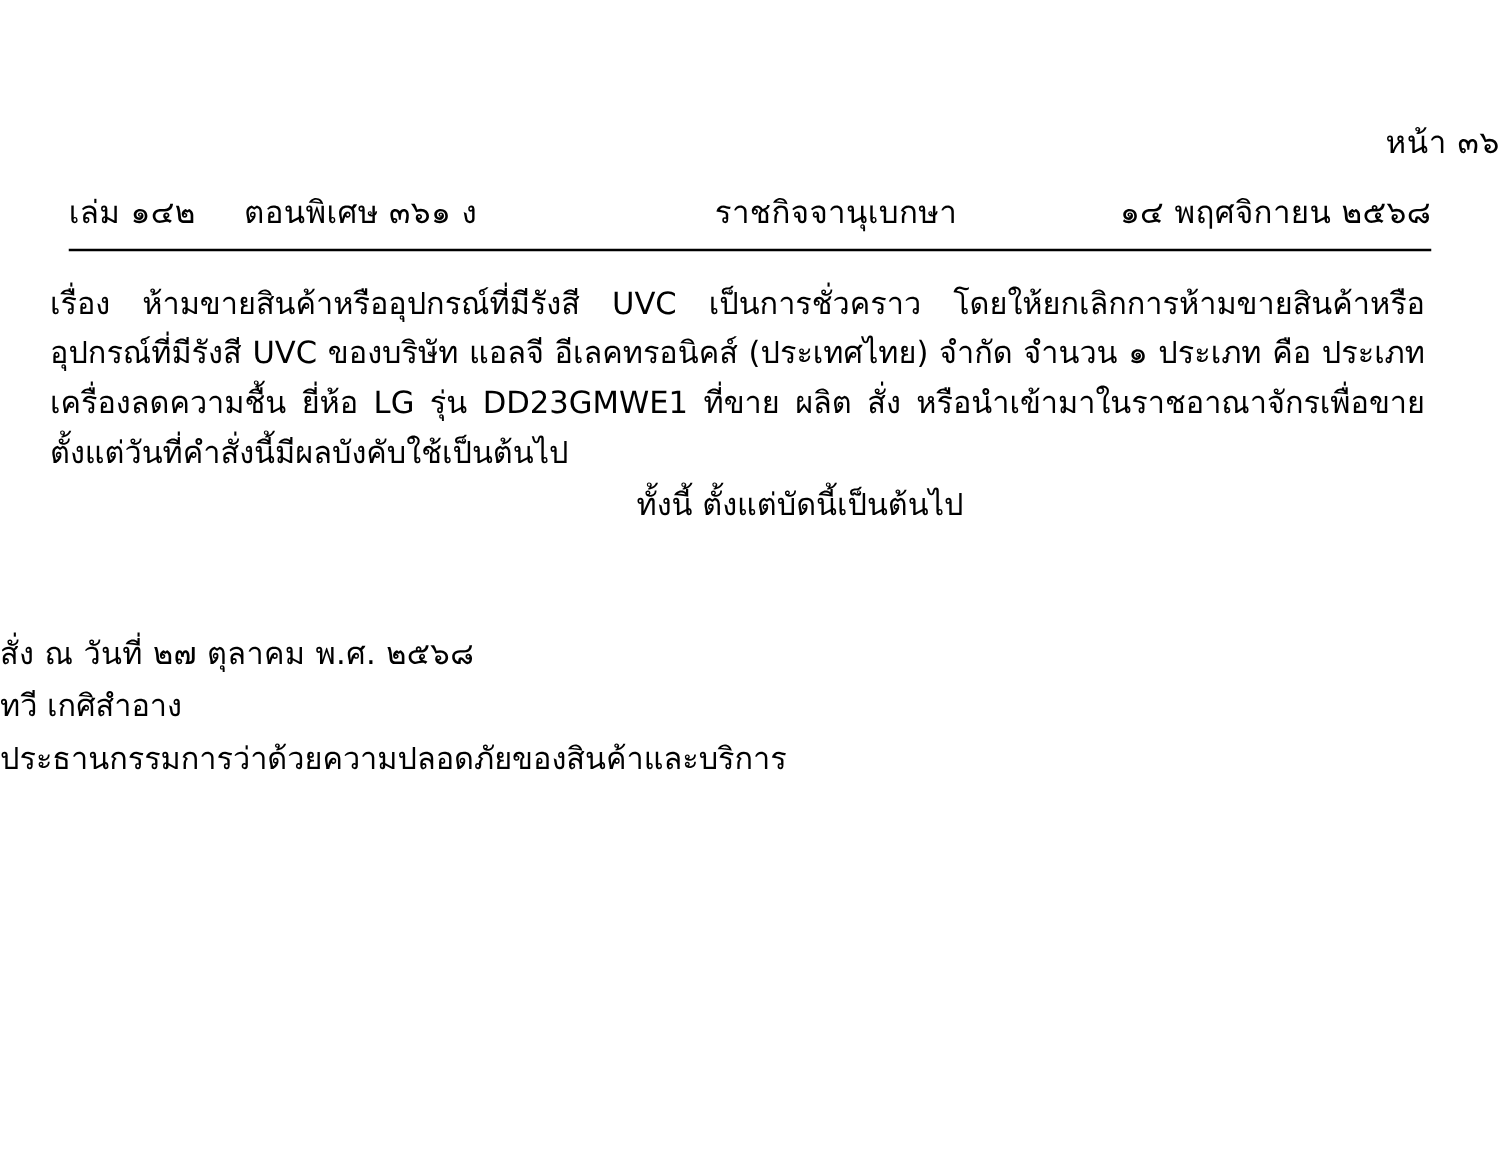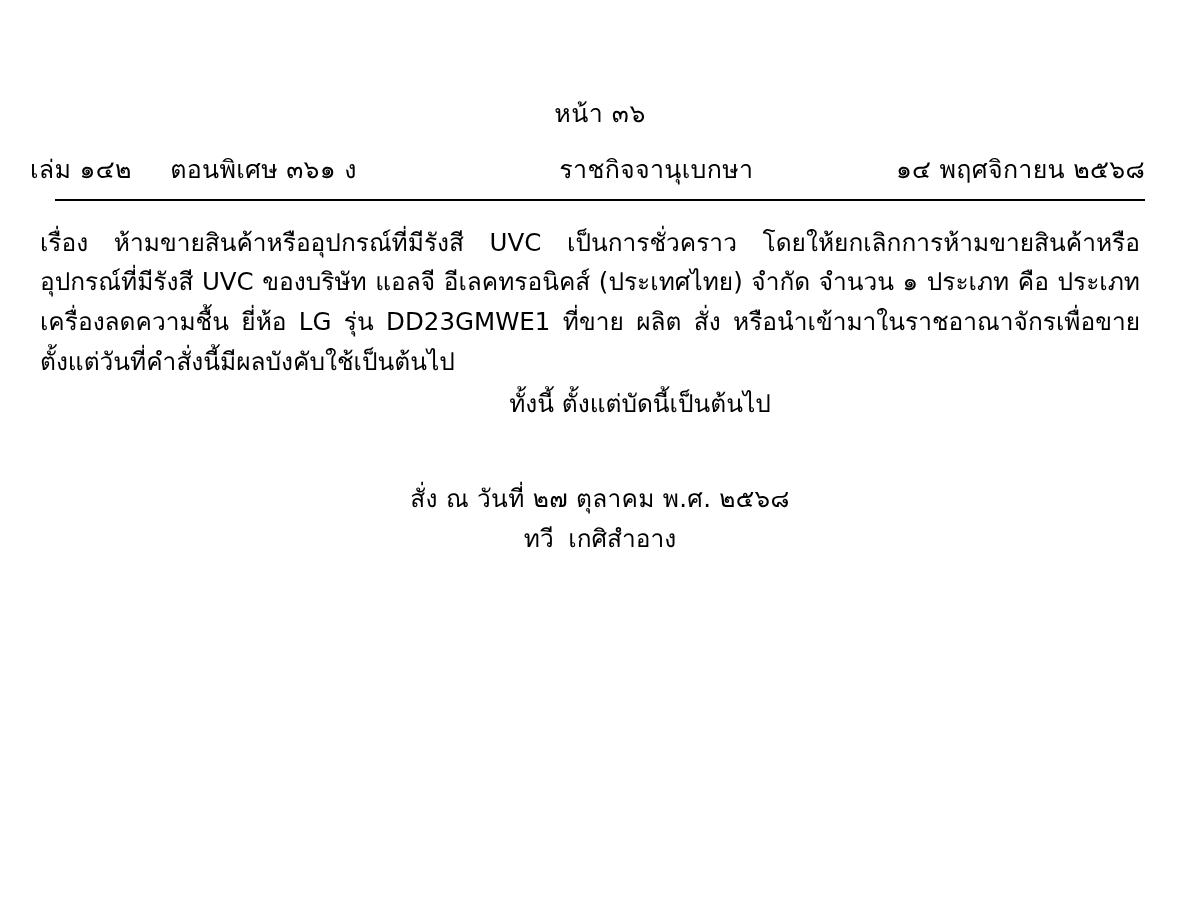--- a/index.html
+++ b/index.html
@@ -15,32 +15,32 @@
     position: relative;
     overflow: hidden;
   }
   .page {
     position: absolute;
     inset: 0;
     padding: 0;
   }
   
   .page-number {
-    text-align: center;
+    text-align: right;
     font-size: 25px;
     line-height: 1.15;
     margin-top: 100px;
     letter-spacing: 0.5px;
   }
   .header-row {
     display: flex;
     align-items: baseline;
     justify-content: space-between;
     font-size: 25px;
-    padding: 0 55px 0 30px;
+    padding: 0 55px 0 55px;
     margin-top: 8px;
     letter-spacing: 0.3px;
   }
   .header-left,
   .header-center,
   .header-right {
     white-space: nowrap;
   }
   .header-left { flex: 0 0 auto; }
   .header-center { flex: 0 0 auto; margin-left: 60px; }
@@ -65,28 +65,27 @@
     text-align-last: left;
   }
   .indent-line {
     margin-top: 2px;
     padding-left: 100px;
     text-align: center;
   }
 
   
   .sig-block {
-    margin-top: 56px;
-    text-align: center;
+    margin-top: 80px;
     font-size: 24.5px;
     line-height: 1.62;
   }
   .sig-line { display: block; }
   .sig-date { letter-spacing: 0.3px; }
-  .sig-name { margin-top: 2px; font-family: Liberation Mono, monospace; }
+  .sig-name { margin-top: 2px; }
   .sig-title { margin-top: 2px; }
 </style>
 </head>
 <body>
 
 <div class="page">
 
   <div class="page-number">หน้า ๓๖</div>
 
   <div class="header-row">
@@ -102,15 +101,16 @@
   <div class="rule"></div>
 
   <div class="body-block">
     <div class="para-justified">เรื่อง ห้ามขายสินค้าหรืออุปกรณ์ที่มีรังสี UVC เป็นการชั่วคราว โดยให้ยกเลิกการห้ามขายสินค้าหรืออุปกรณ์ที่มีรังสี UVC ของบริษัท แอลจี อีเลคทรอนิคส์ (ประเทศไทย) จำกัด จำนวน ๑ ประเภท คือ ประเภทเครื่องลดความชื้น ยี่ห้อ LG รุ่น DD23GMWE1 ที่ขาย ผลิต สั่ง หรือนำเข้ามาในราชอาณาจักรเพื่อขาย ตั้งแต่วันที่คำสั่งนี้มีผลบังคับใช้เป็นต้นไป</div>
     <div class="indent-line">ทั้งนี้ ตั้งแต่บัดนี้เป็นต้นไป</div>
   </div>
 
   <div class="sig-block">
     <span class="sig-line sig-date">สั่ง ณ วันที่ ๒๗ ตุลาคม พ.ศ. ๒๕๖๘</span>
     <span class="sig-line sig-name">ทวี เกศิสำอาง</span>
+    <span class="sig-line sig-title">ประธานกรรมการว่าด้วยความปลอดภัยของสินค้าและบริการ</span>
   </div>
 
 </div>
 
 </body></html>

